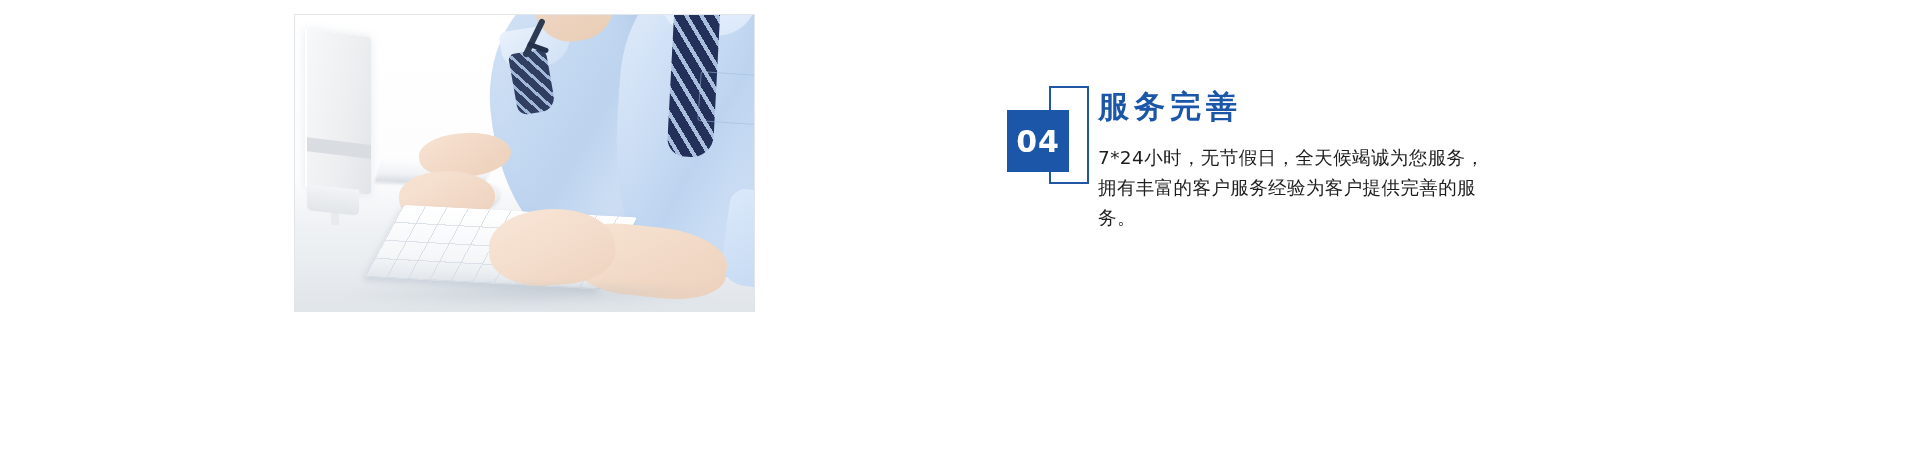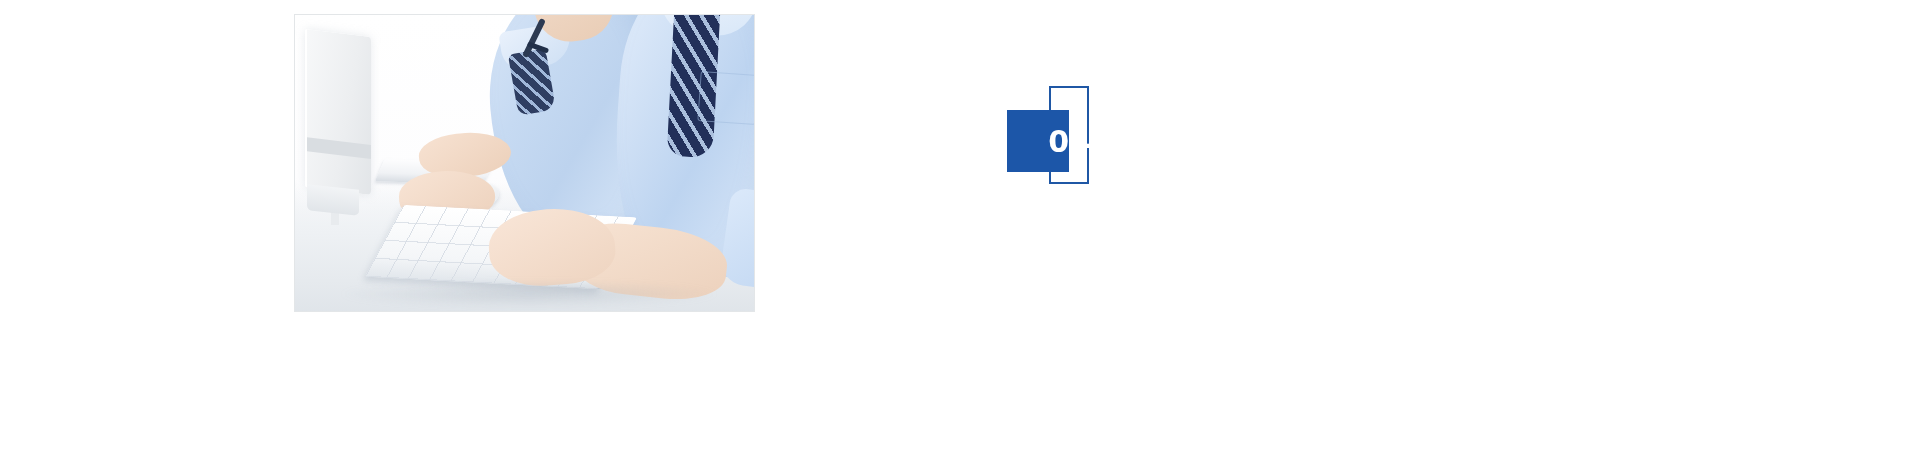--- a/index.html
+++ b/index.html
@@ -362,21 +362,20 @@
     width: 62px;
     height: 62px;
     display: flex;
     align-items: center;
     justify-content: center;
     color: #ffffff;
     font-size: 30px;
     font-weight: bold;
     letter-spacing: 1px;
     font-family: "DejaVu Sans", "Liberation Sans", sans-serif;
-    margin-left: 32px;
   }
 
   .text-block {
     position: absolute;
     left: 93px;
     top: 0;
     width: 460px;
   }
   .title {
     color: #1c56a8;
@@ -445,15 +444,19 @@
   </div>
 
   <div class="content">
 
     <div class="badge">
       <div class="badge-outline"></div>
       <div class="badge-square"></div>
       <div class="badge-number">04</div>
     </div>
 
+    <div class="text-block">
+      <h2 class="title">服务完善</h2>
+      <p class="desc">7*24小时，无节假日，全天候竭诚为您服务，拥有丰富的客户服务经验为客户提供完善的服务。</p>
+    </div>
 
   </div>
 </div>
 
 </body></html>

